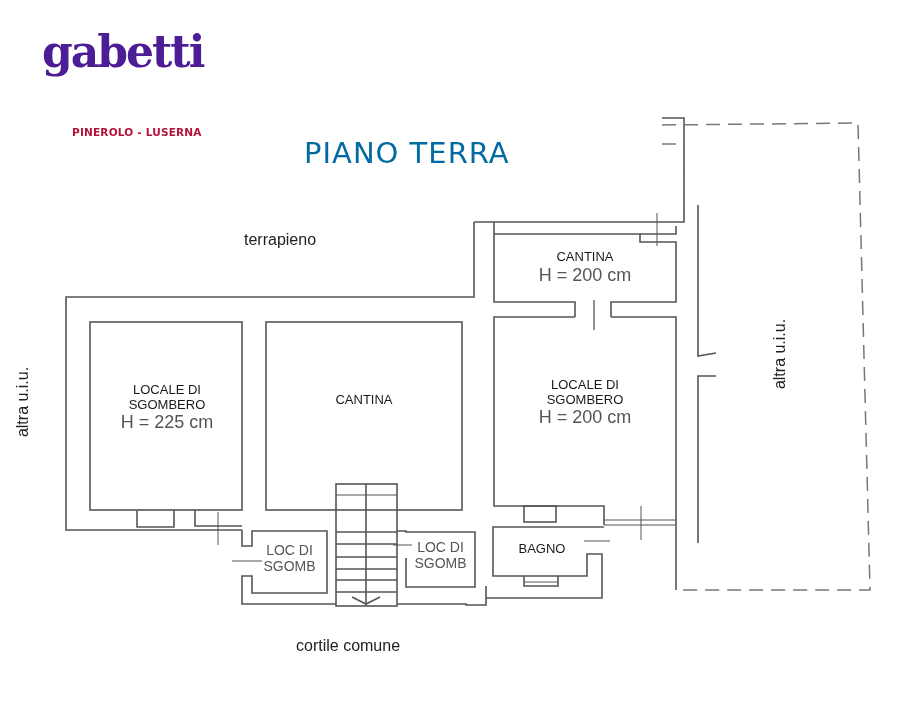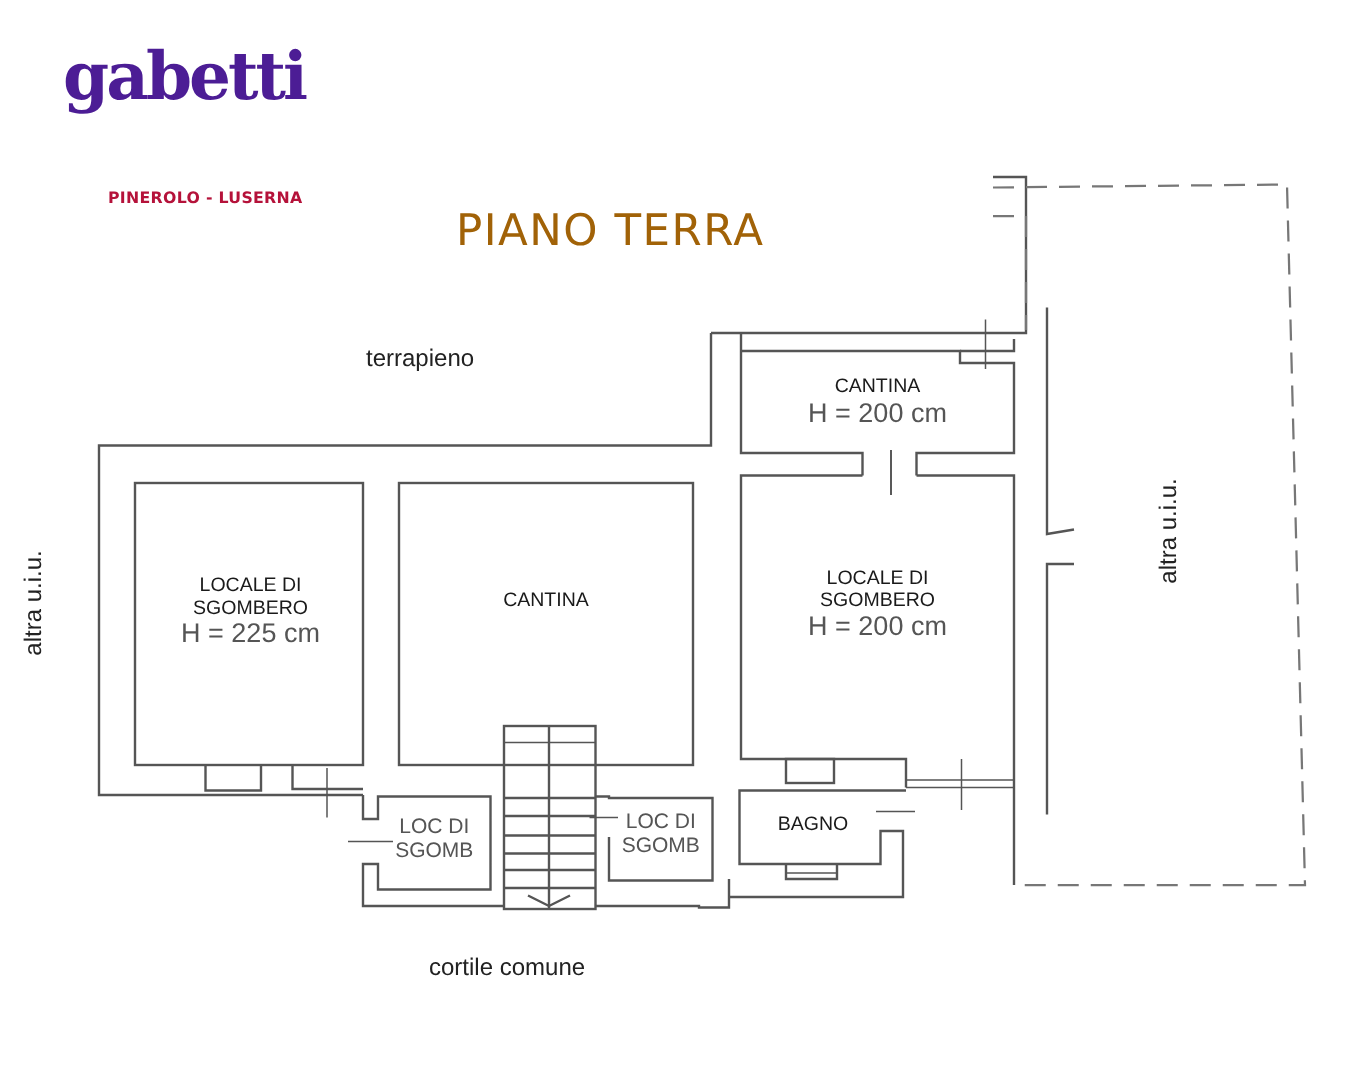--- a/index.html
+++ b/index.html
@@ -1,20 +1,20 @@
 <!DOCTYPE html>
 <html><head>
   <meta charset="utf-8">
   <style>
     html, body { margin: 0; padding: 0; background: #ffffff; }
     body { width: 899px; height: 720px; position: relative; overflow: hidden; font-family: "Liberation Sans", sans-serif; }
     .logo { position: absolute; left: 42px; top: 44px; width: 200px; height: 74px; }
     .logo-word { position: absolute; left: 0; top: -14px; font-family: "DejaVu Serif", serif; font-weight: bold; font-size: 44px; letter-spacing: -2px; color: #4c1d95; line-height: 1; }
     .logo-sub { position: absolute; left: 30px; top: 50px; font-family: "DejaVu Sans", sans-serif; font-weight: bold; font-size: 10.5px; color: #b5123a; letter-spacing: 0.2px; white-space: nowrap; margin-top: 32px; }
-    .plan-title { position: absolute; left: 304px; top: 136px; font-family: "DejaVu Sans", sans-serif; font-size: 29px; letter-spacing: 1px; color: #a16207; white-space: nowrap; }
+    .plan-title { position: absolute; left: 304px; top: 136px; font-family: "DejaVu Sans", sans-serif; font-size: 29px; letter-spacing: 1px; color: #0369a1; white-space: nowrap; }
     svg.plan { position: absolute; left: 0; top: 0; }
     .lbl { position: absolute; white-space: nowrap; color: #1a1a1a; text-align: center; line-height: 1.12; }
     .room-name { font-size: 13px; }
     .room-h { font-size: 18px; color: #555; }
     .small { font-size: 14px; color: #555; }
     .outside { font-size: 16px; color: #222; }
     .vert { transform: rotate(-90deg); transform-origin: center center; }
   </style>
 </head>
 <body>
@@ -118,15 +118,15 @@
 <div class="lbl" style="left:406px; top:540px; width:69px;">
   <div class="small">LOC DI</div>
   <div class="small">SGOMB</div>
 </div>
 
 <div class="lbl" style="left:500px; top:542px; width:84px;">
   <div class="room-name">BAGNO</div>
 </div>
 
 <div class="lbl outside" style="left:244px; top:231px;">terrapieno</div>
-<div class="lbl outside" style="left:286px; top:637px;">cortile comune</div>
+<div class="lbl outside" style="left:296px; top:637px;">cortile comune</div>
 <div class="lbl outside vert" style="left:-20px; top:393px; width:86px;">altra u.i.u.</div>
 <div class="lbl outside vert" style="left:737px; top:345px; width:86px;">altra u.i.u.</div>
 
 </body></html>

